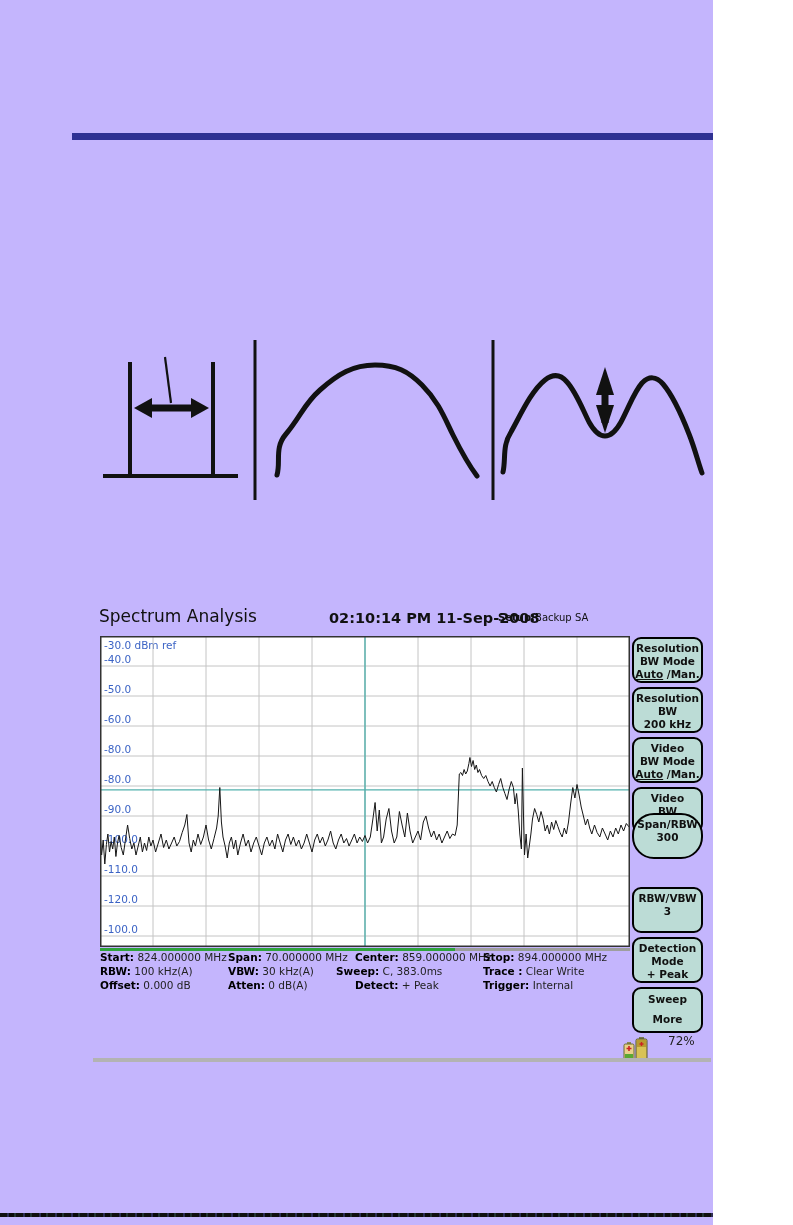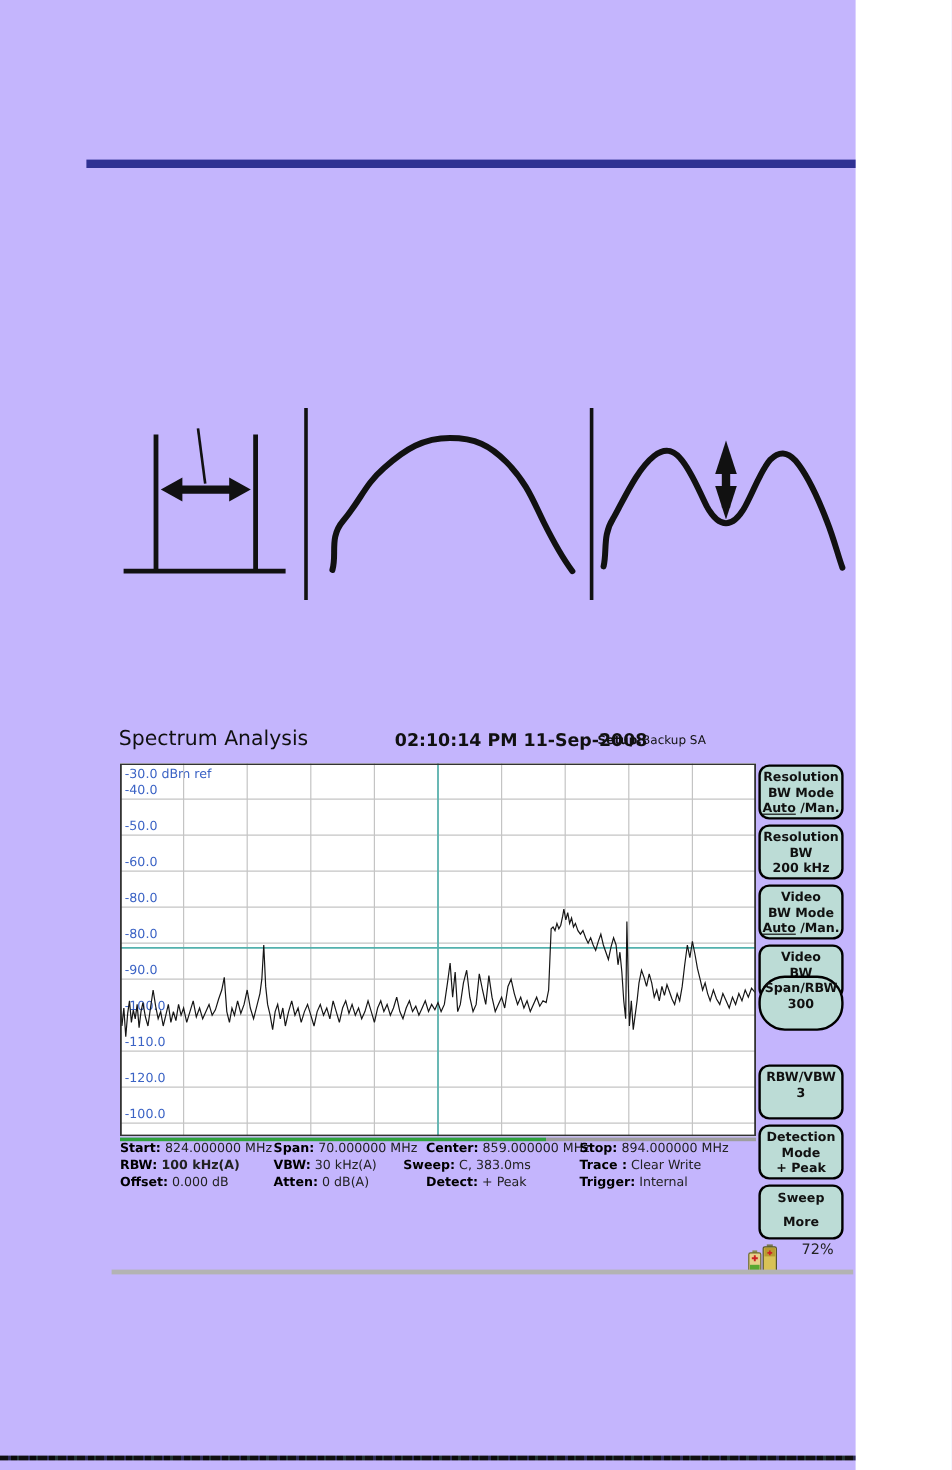--- a/index.html
+++ b/index.html
@@ -126,21 +126,21 @@
         <rect x="0.75" y="0.75" width="528.5" height="309.5" fill="none" stroke="#333" stroke-width="1.5"></rect>
       </svg>
   </div>
   <div id="sweep-bar" class="abs"></div>
 
   <div id="status-area">
       <div class="stat" style="left: 100px; top: 951px;"><b>Start:</b><span> 824.000000 MHz</span></div>
       <div class="stat" style="left: 228px; top: 951px;"><b>Span:</b><span> 70.000000 MHz</span></div>
       <div class="stat" style="left: 355px; top: 951px;"><b>Center:</b><span> 859.000000 MHz</span></div>
       <div class="stat" style="left: 483px; top: 951px;"><b>Stop:</b><span> 894.000000 MHz</span></div>
-      <div class="stat" style="left: 100px; top: 965px; font-weight: bold;"><b>RBW:</b><span> 100 kHz(A)</span></div>
+      <div class="stat" style="left: 100px; top: 965px;"><b>RBW:</b><span> 100 kHz(A)</span></div>
       <div class="stat" style="left: 228px; top: 965px;"><b>VBW:</b><span> 30 kHz(A)</span></div>
       <div class="stat" style="left: 336px; top: 965px;"><b>Sweep:</b><span> C, 383.0ms</span></div>
       <div class="stat" style="left: 483px; top: 965px;"><b>Trace :</b><span> Clear Write</span></div>
       <div class="stat" style="left: 100px; top: 979px;"><b>Offset:</b><span> 0.000 dB</span></div>
       <div class="stat" style="left: 228px; top: 979px;"><b>Atten:</b><span> 0 dB(A)</span></div>
       <div class="stat" style="left: 355px; top: 979px;"><b>Detect:</b><span> + Peak</span></div>
       <div class="stat" style="left: 483px; top: 979px;"><b>Trigger:</b><span> Internal</span></div>
     </div>
 
   <div id="softkeys">

